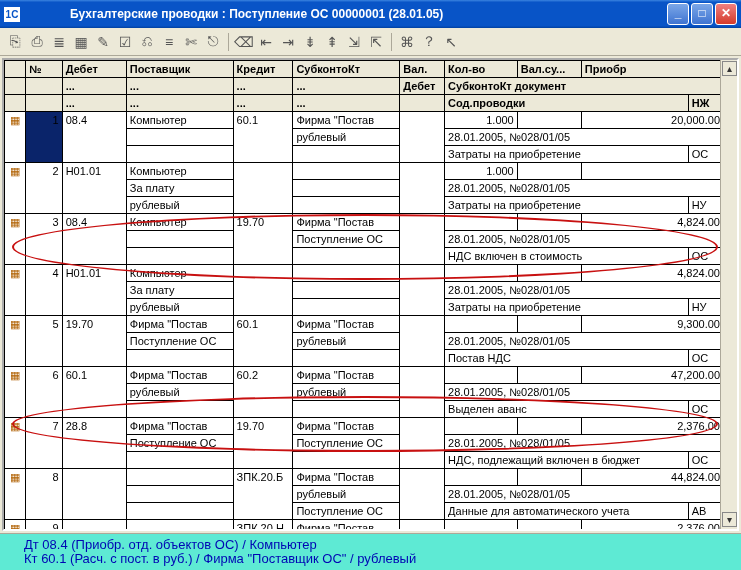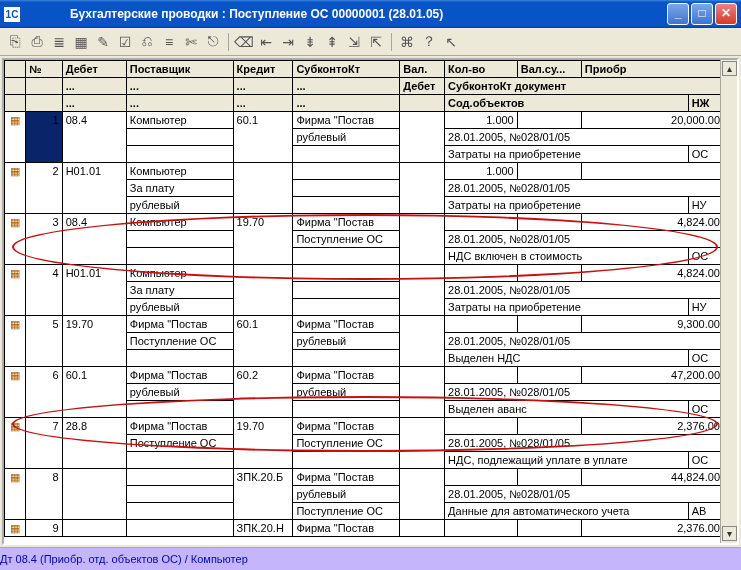--- a/index.html
+++ b/index.html
@@ -115,25 +115,25 @@
     margin:1px;
     background:#ece9d8;
     font-size:10px;
     text-align:center;
     line-height:13px;
     color:#333;
   }
 
   .statusbar {
     border-top:1px solid #aca899;
-    padding:4px 0;
+    padding:4px 24px;
     color:#0006b4;
-    font-size:11px;
+    font-size:13px;
     line-height:14px;
-    background:#c4b5fd;
+    background:#5eead4;
   }
 
   .annot {
     position:absolute;
     border:2px solid #c81010;
     border-radius:50%;
     pointer-events:none;
   }
   .annot1 { left:8px; top:154px; width:706px; height:66px; }
   .annot2 { left:8px; top:336px; width:706px; height:56px; }
@@ -216,21 +216,21 @@
         <th colspan="4">СубконтоКт документ</th>
       </tr>
       <tr>
         <th></th>
           <th></th>
         <th>...</th>
         <th>...</th>
         <th>...</th>
         <th>...</th>
         <th></th>
-        <th colspan="3">Сод.объектов</th>
+        <th colspan="3">Сод.проводки</th>
         <th>НЖ</th>
       </tr>
     </thead>
     <tbody id="grid-body">
         <tr>
           <td rowspan="3" class="icon-cell"><span class="row-icon">▦</span></td>
           <td rowspan="3" class="num selected-cell">1</td>
           <td rowspan="3">08.4</td>
           <td>Компьютер</td>
           <td rowspan="3">60.1</td>
@@ -333,21 +333,21 @@
           <td colspan="2" class="num">9,300.00</td>
         </tr>
         <tr>
           <td>Поступление ОС</td>
           <td>рублевый</td>
           <td colspan="4">28.01.2005, №028/01/05</td>
         </tr>
         <tr>
           <td></td>
           <td></td>
-          <td colspan="3">Выделен НДС</td>
+          <td colspan="3">Постав НДС</td>
           <td>ОС</td>
         </tr>
         <tr>
           <td rowspan="3" class="icon-cell"><span class="row-icon">▦</span></td>
           <td rowspan="3" class="num ">6</td>
           <td rowspan="3">60.1</td>
           <td>Фирма "Постав</td>
           <td rowspan="3">60.2</td>
           <td>Фирма "Постав</td>
           <td rowspan="3"></td>
@@ -379,21 +379,21 @@
           <td colspan="2" class="num">2,376.00</td>
         </tr>
         <tr>
           <td>Поступление ОС</td>
           <td>Поступление ОС</td>
           <td colspan="4">28.01.2005, №028/01/05</td>
         </tr>
         <tr>
           <td></td>
           <td></td>
-          <td colspan="3">НДС, подлежащий уплате в уплате</td>
+          <td colspan="3">НДС, подлежащий включен в бюджет</td>
           <td>ОС</td>
         </tr>
         <tr>
           <td rowspan="3" class="icon-cell"><span class="row-icon">▦</span></td>
           <td rowspan="3" class="num ">8</td>
           <td rowspan="3"></td>
           <td></td>
           <td rowspan="3">ЗПК.20.Б</td>
           <td>Фирма "Постав</td>
           <td rowspan="3"></td>
@@ -431,13 +431,14 @@
     <div class="sb-btn">▴</div>
     <div class="sb-btn" style="position:absolute;bottom:1px">▾</div>
   </div>
 
   <div class="annot annot1"></div>
   <div class="annot annot2"></div>
 </div>
 
 <div class="statusbar">
   <div>Дт 08.4 (Приобр. отд. объектов ОС) / Компьютер</div>
+  <div>Кт 60.1 (Расч. с пост. в руб.) / Фирма "Поставщик ОС" / рублевый</div>
 </div>
 
 </body></html>

